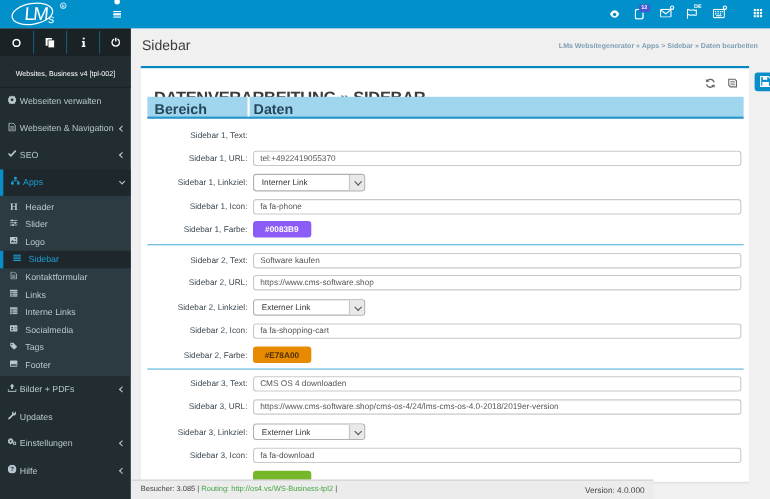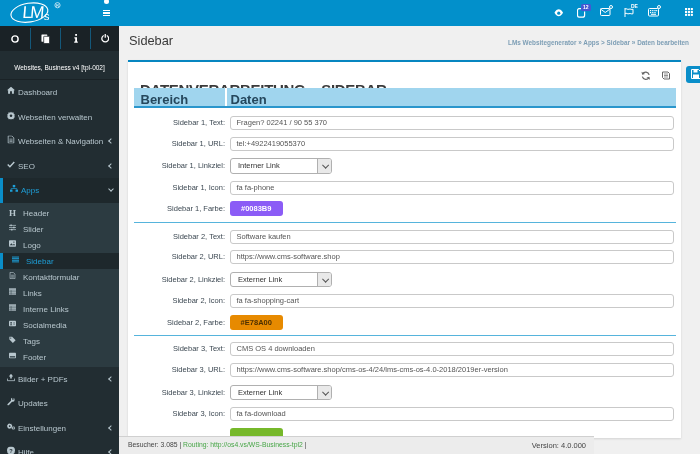--- a/index.html
+++ b/index.html
@@ -147,28 +147,20 @@
           <path d="M3.2 1.8 A4 4 0 1 0 6.8 1.8" fill="none" stroke="#fff" stroke-width="1.5"></path>
           <line x1="5" y1="0" x2="5" y2="4.5" stroke="#fff" stroke-width="1.5"></line>
         </svg>
     </div>
     <div id="verband">
         <div>Websites, Business v4 [tpl-002]</div>
       </div>
     <div id="menu">
       <div class="mi">
           <span class="ic">
-            <svg width="11" height="10" viewBox="0 0 11 10">
-              <path d="M5.5 0 L11 4.5 L9.5 4.5 L9.5 9.5 L6.8 9.5 L6.8 6 L4.2 6 L4.2 9.5 L1.5 9.5 L1.5 4.5 L0 4.5 Z" fill="#b8c7ce"></path>
-            </svg>
-          </span>
-          <span class="tx">Dashboard</span>
-        </div>
-      <div class="mi">
-          <span class="ic">
             <svg width="10" height="10" viewBox="0 0 10 10">
               <path d="M5 0 L6 1.5 L8 1 L8.5 3 L10 4 L9 5.5 L10 7 L8.5 8 L8 10 L6 9.5 L5 11 L4 9.5 L2 10 L1.5 8 L0 7 L1 5.5 L0 4 L1.5 3 L2 1 L4 1.5 Z" fill="#b8c7ce"></path>
               <circle cx="5" cy="5.3" r="1.6" fill="#222d32"></circle>
             </svg>
           </span>
           <span class="tx">Webseiten verwalten</span>
         </div>
       <div class="mi">
           <span class="ic">
             <svg width="8" height="10" viewBox="0 0 8 10">
@@ -350,21 +342,20 @@
           <path d="M3 3 h4 M3 4.5 h4 M3 6 h4" stroke="#666" stroke-width="0.7"></path>
         </svg>
       <div class="thead">
           <b style="left:7px">Bereich</b>
           <b style="left:97px">Daten</b>
           <span style="position:absolute;left:91.5px;top:0;width:1.7px;height:19px;background:#fff"></span>
         </div>
       <div class="thline"></div>
 
       <div class="lab" style="left:5px;top:56.3px">Sidebar 1, Text:</div>
-      <div class="inp" style="top:54px">Fragen? 02241 / 90 55 370</div>
       <div class="lab" style="left:5px;top:77.3px">Sidebar 1, URL:</div>
       <div class="inp" style="top:75px">tel:+4922419055370</div>
       <div class="lab" style="left:5px;top:99.2px">Sidebar 1, Linkziel:</div>
       <div class="sel" style="top:96px">Interner Link<i></i></div>
       <div class="lab" style="left:5px;top:120.8px">Sidebar 1, Icon:</div>
       <div class="inp" style="top:118.5px">fa fa-phone</div>
       <div class="lab" style="left:5px;top:142px">Sidebar 1, Farbe:</div>
       <div class="chip" style="top:139px;background:#8b5cf6;color:#fff">#0083B9</div>
       <div class="sep" style="top:159.5px"></div>
 

